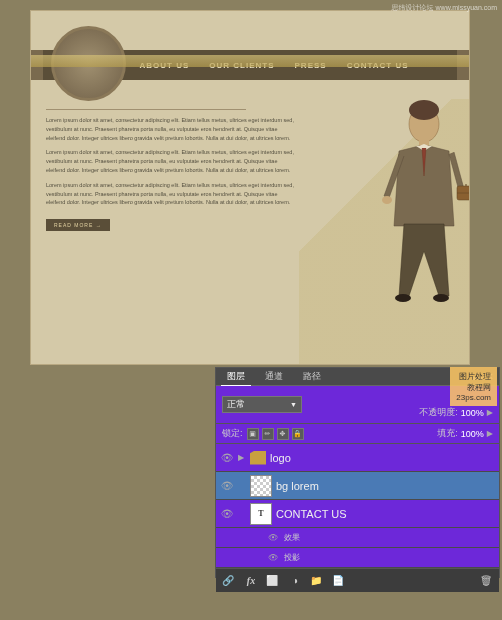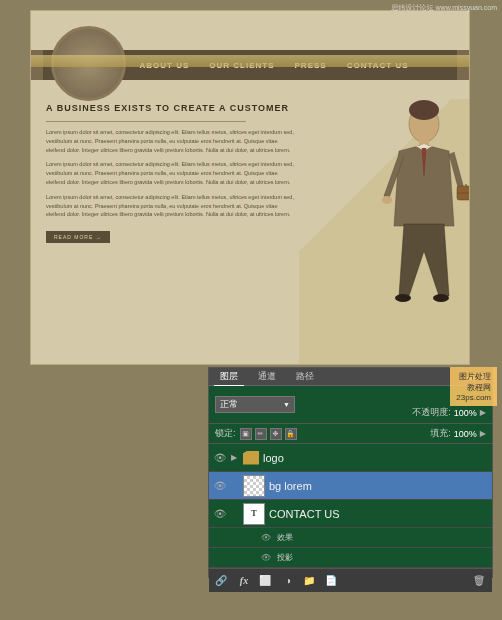--- a/index.html
+++ b/index.html
@@ -138,24 +138,24 @@
       letter-spacing: 1px;
       font-family: Arial, sans-serif;
       margin-top: 4px;
       text-transform: uppercase;
     }
 
     
     .ps-panel {
       position: absolute;
       top: 367px;
-      left: 208px;
+      left: 215px;
       width: 285px;
       height: 211px;
-      background: #14532d;
+      background: #6d28d9;
       border: 1px solid #555;
     }
 
     .ps-panel-titlebar {
       height: 18px;
       background: #4a4a4a;
       border-bottom: 1px solid #666;
       display: flex;
       align-items: center;
       padding: 0 5px;
@@ -391,21 +391,20 @@
     <span class="nav-item">CONTACT US</span>
   </div>
 
   <div class="logo-circle"></div>
 
   <div style="position:absolute;top:44px;left:0;right:0;height:12px;background:linear-gradient(to bottom,#d4c078,#b8a050);opacity:0.7;"></div>
 
   <div style="position:absolute;top:88px;right:0;width:170px;height:265px;background:linear-gradient(135deg,transparent 35%,rgba(200,185,130,0.45) 35%);"></div>
 
   <div class="main-content">
-    <div class="main-headline">A BUSINESS EXISTS TO CREATE A CUSTOMER</div>
     <div class="divider-line"></div>
     <div class="main-text">Lorem ipsum dolor sit amet, consectetur adipiscing elit. Etiam tellus metus, ultrices eget interdum sed, vestibulum at nunc. Praesent pharetra porta nulla, eu vulputate eros hendrerit at. Quisque vitae eleifend dolor. Integer ultrices libero gravida velit pretium lobortis. Nulla at dui dolor, at ultrices lorem.</div>
     <div class="main-text">Lorem ipsum dolor sit amet, consectetur adipiscing elit. Etiam tellus metus, ultrices eget interdum sed, vestibulum at nunc. Praesent pharetra porta nulla, eu vulputate eros hendrerit at. Quisque vitae eleifend dolor. Integer ultrices libero gravida velit pretium lobortis. Nulla at dui dolor, at ultrices lorem.</div>
     <div class="main-text">Lorem ipsum dolor sit amet, consectetur adipiscing elit. Etiam tellus metus, ultrices eget interdum sed, vestibulum at nunc. Praesent pharetra porta nulla, eu vulputate eros hendrerit at. Quisque vitae eleifend dolor. Integer ultrices libero gravida velit pretium lobortis. Nulla at dui dolor, at ultrices lorem.</div>
     <div class="read-more-btn">READ MORE →</div>
   </div>
 
   <div class="man-illustration">
     <svg class="man-svg" viewBox="0 0 120 250" xmlns="http://www.w3.org/2000/svg">
 

